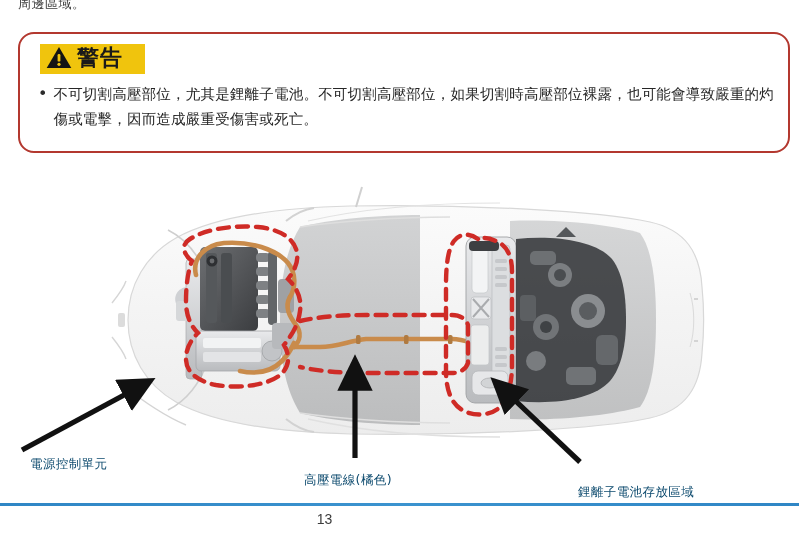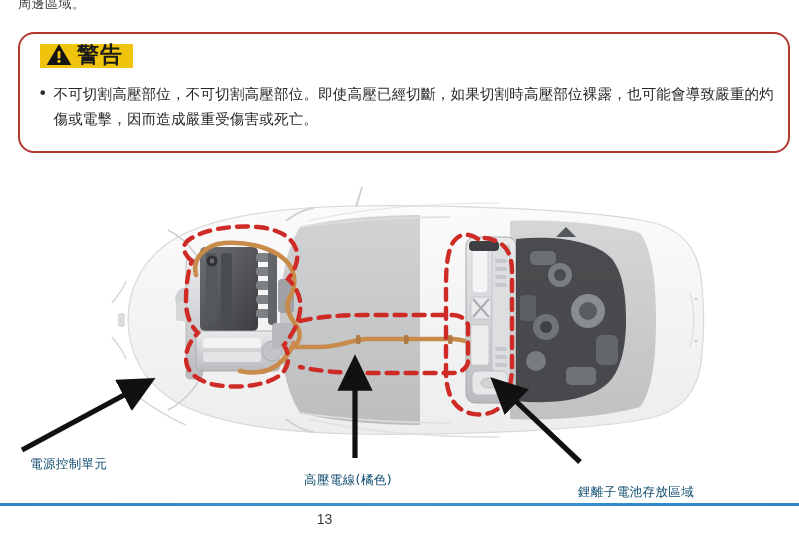--- a/index.html
+++ b/index.html
@@ -32,22 +32,22 @@
     position: absolute;
     left: 18px; top: 32px;
     width: 772px; height: 121px;
     border: 2.5px solid #b3382f;
     border-radius: 16px;
     background: #ffffff;
   }
   .warn-badge {
     position: absolute;
     left: 20px; top: 10px;
-    height: 24px;
-    padding: 0 10px 0 6px;
+    height: 30px;
+    padding: 0 22px 0 6px;
     background: #f0c40d;
     display: flex;
     align-items: center;
     gap: 5px;
   }
   .warn-badge .tri { display: block; }
   .warn-badge-label {
     font-size: 22px;
     font-weight: 700;
     color: #1a1a1a;
@@ -131,21 +131,21 @@
         <rect x="11.6" y="8.0" width="2.8" height="7.6" rx="1.2" fill="#f0c40d"></rect>
         <circle cx="13" cy="18.3" r="1.6" fill="#f0c40d"></circle>
       </svg>
     </span>
     <span class="warn-badge-label">警告</span>
   </div>
 
   <div class="warn-body">
     <div class="warn-li">
       <span class="warn-bullet">•</span>
-      <span class="warn-text">不可切割高壓部位，不可切割高壓部位。即使高壓已經切斷，如果切割時高壓部位裸露，也可能會導致嚴重的灼傷或電擊，因而造成嚴重受傷害或死亡。</span>
+      <span class="warn-text">不可切割高壓部位，尤其是鋰離子電池。不可切割高壓部位，如果切割時高壓部位裸露，也可能會導致嚴重的灼傷或電擊，因而造成嚴重受傷害或死亡。</span>
     </div>
   </div>
 </div>
 
 <div class="diagram">
   <svg width="799" height="290" viewBox="0 0 799 290" aria-hidden="true">
     <defs>
       <linearGradient id="bodyGrad" x1="0" y1="0" x2="0" y2="1">
         <stop offset="0%" stop-color="#fbfbfb"></stop>
         <stop offset="45%" stop-color="#f4f4f4"></stop>

